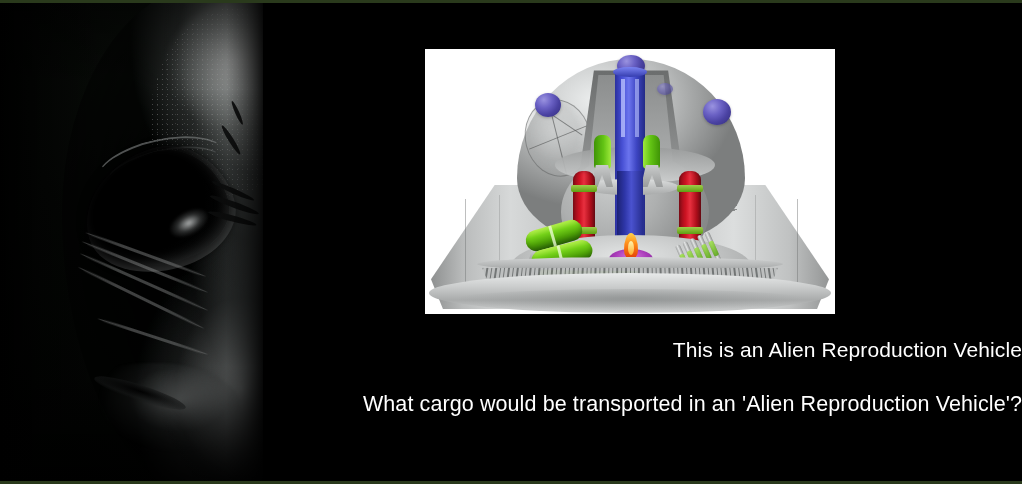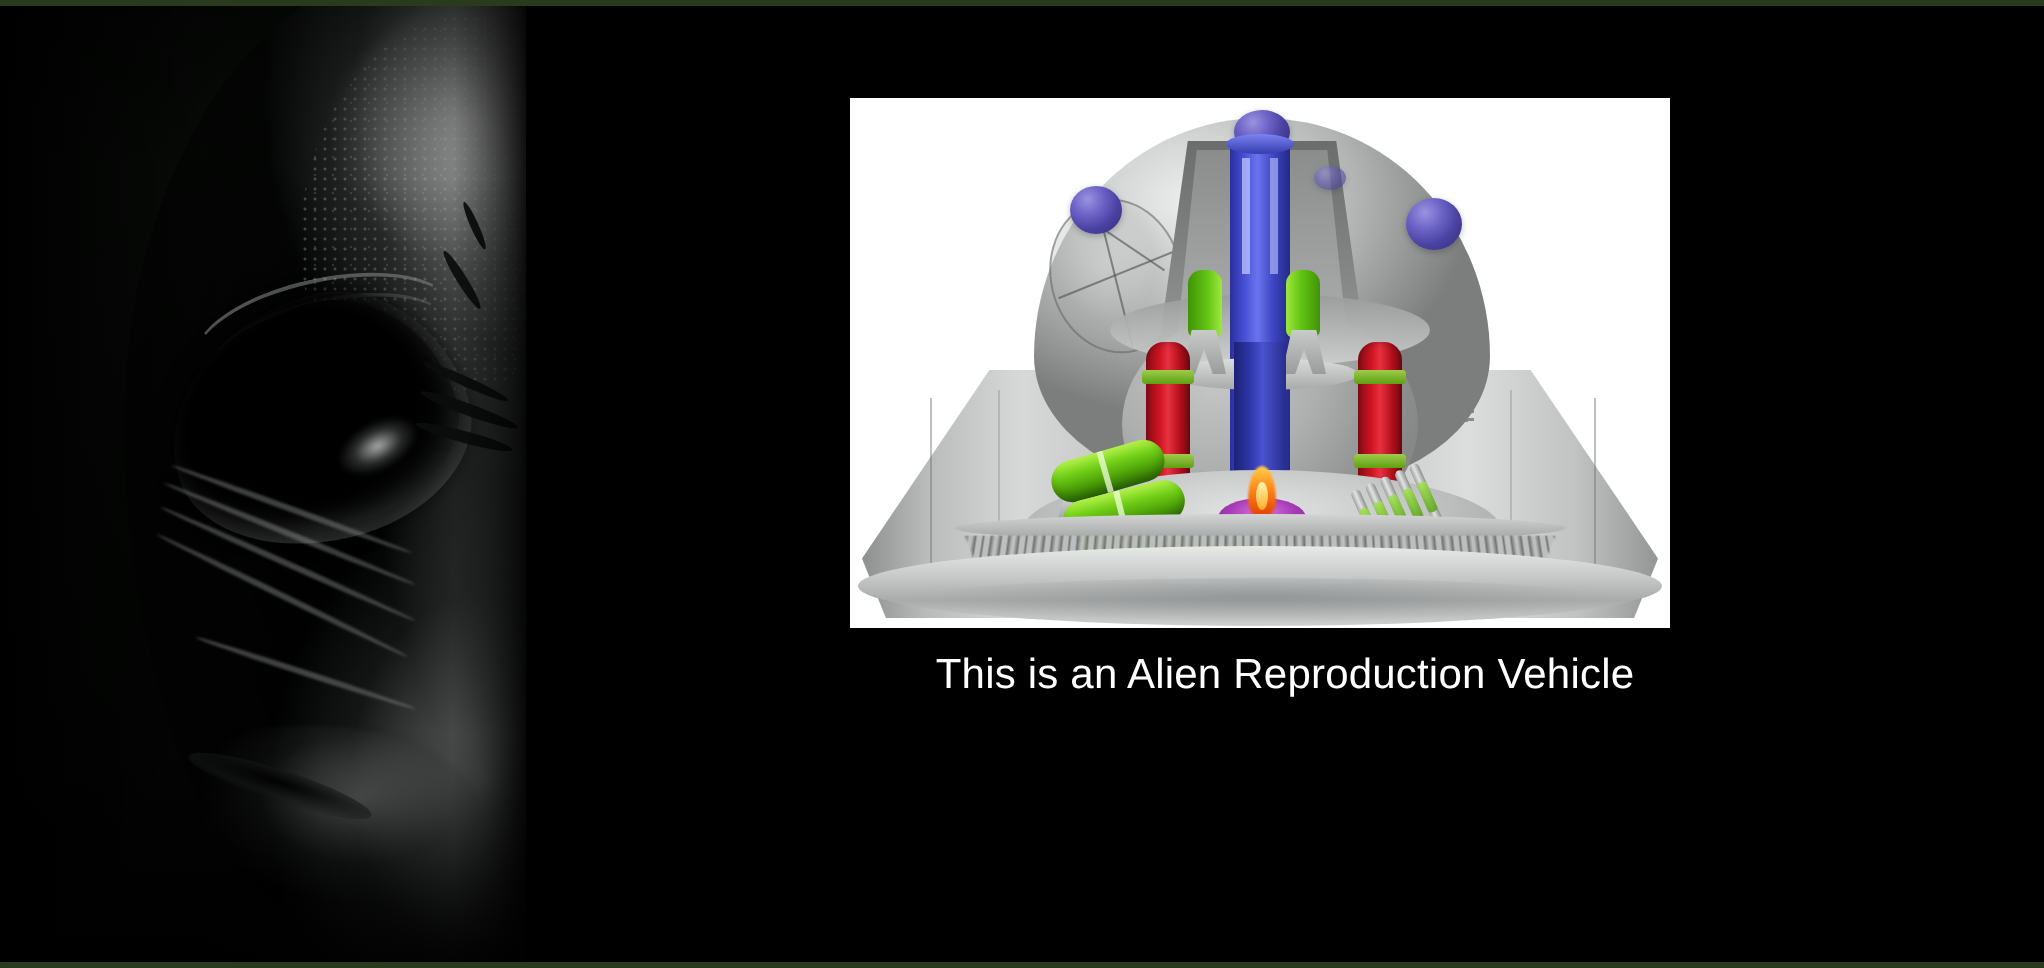--- a/index.html
+++ b/index.html
@@ -457,23 +457,23 @@
   .vent-slats {
     position:absolute; width:26px; height:18px;
     background:repeating-linear-gradient(to bottom, #8a8c8c 0 1.5px, #dcdede 1.5px 4px);
   }
   .vent-slats.v1 { left:108px; top:146px; transform:skewY(10deg); }
   .vent-slats.v2 { left:286px; top:146px; transform:skewY(-10deg); }
 
   
   #caption-block {
     position:absolute;
-    left:263px; top:322px;
+    left:263px; top:334px;
     width:759px;
-    text-align:center;
+    text-align:right;
     color:#ffffff;
   }
   .cap-line {
     font-size:21px;
     line-height:1.28;
     color:#ffffff;
     letter-spacing:0.1px;
     white-space:nowrap;
   }
   .cap-line.line1 { margin-left:0px; }
@@ -610,15 +610,16 @@
       <div class="grille-top-edge"></div>
       <div class="grille"></div>
       <div class="hull-rim"></div>
       <div class="hull-rim-shadow"></div>
     </div>
   </div>
 
   <div id="caption-block">
     <div class="cap-line line1">This is an Alien Reproduction Vehicle</div>
     <div class="cap-line spacer"></div>
+    <div class="cap-line line2">What cargo would be transported in an 'Alien Reproduction Vehicle'?</div>
   </div>
 
 </div>
 
 </body></html>

